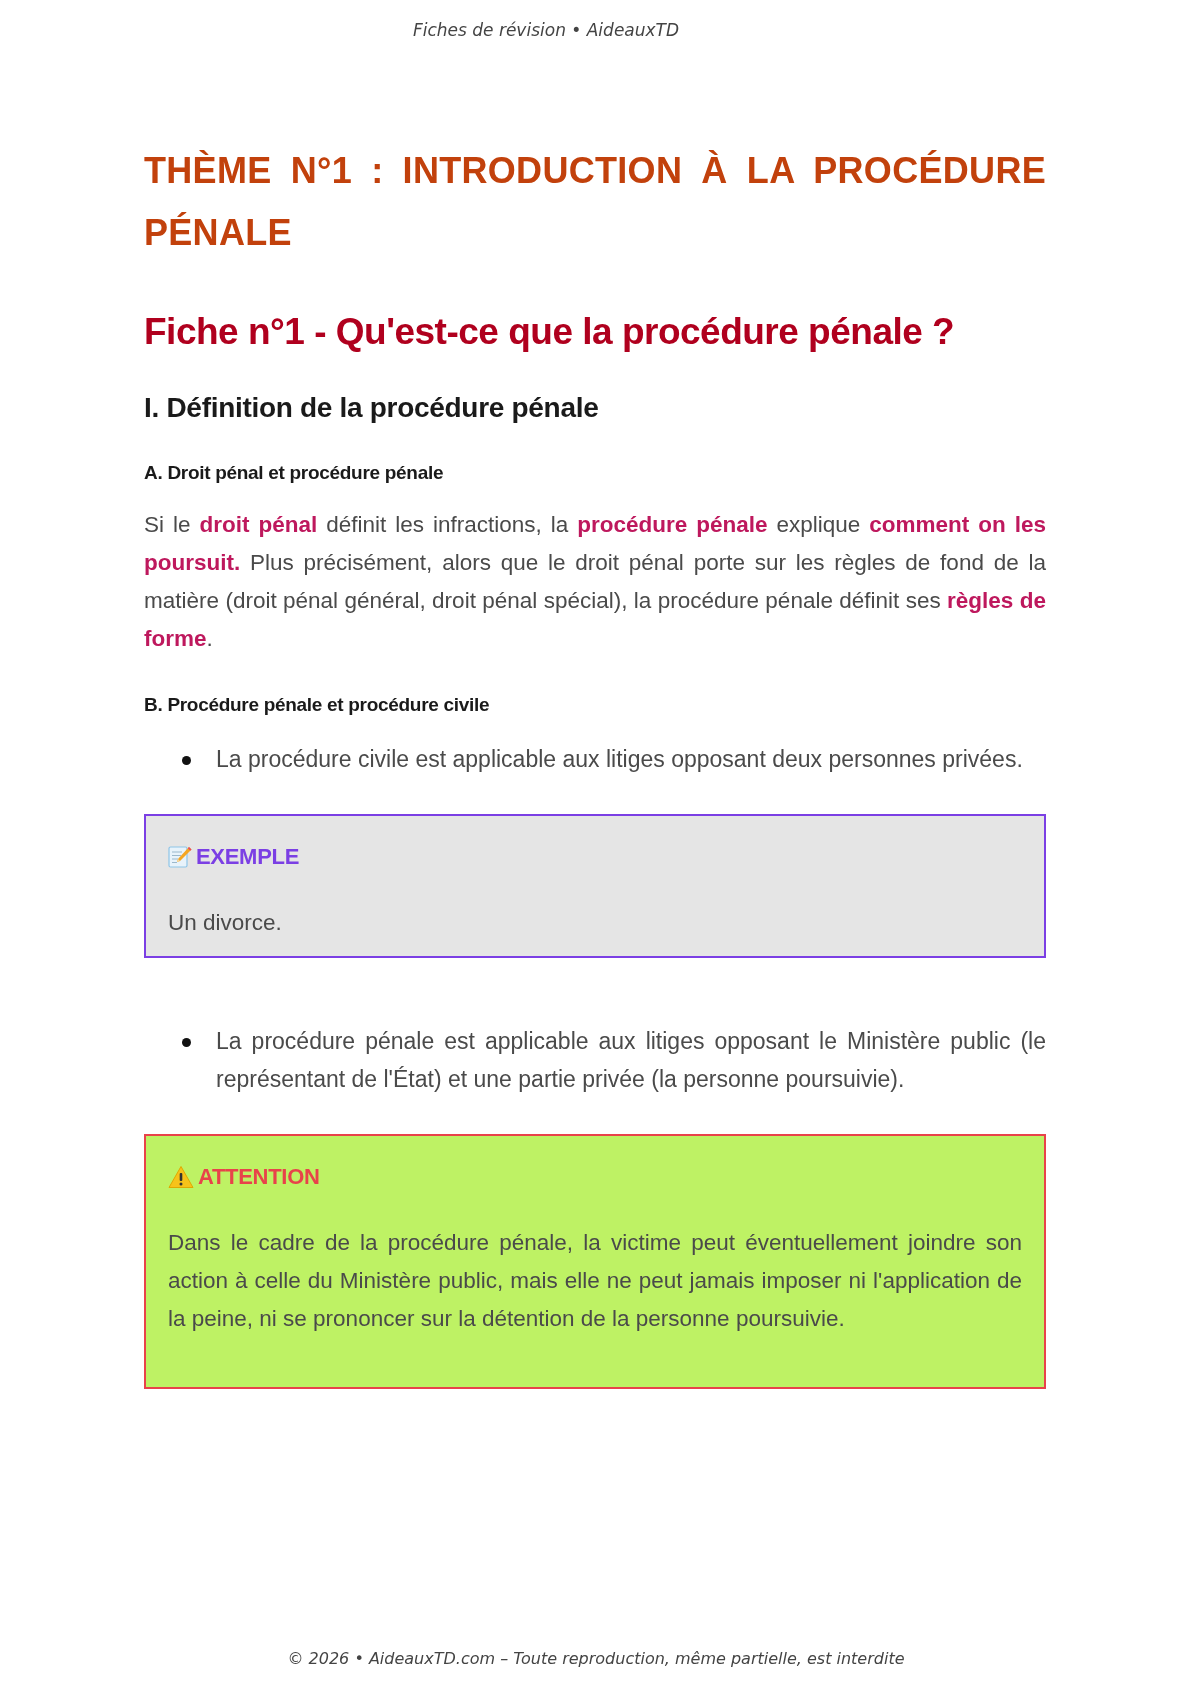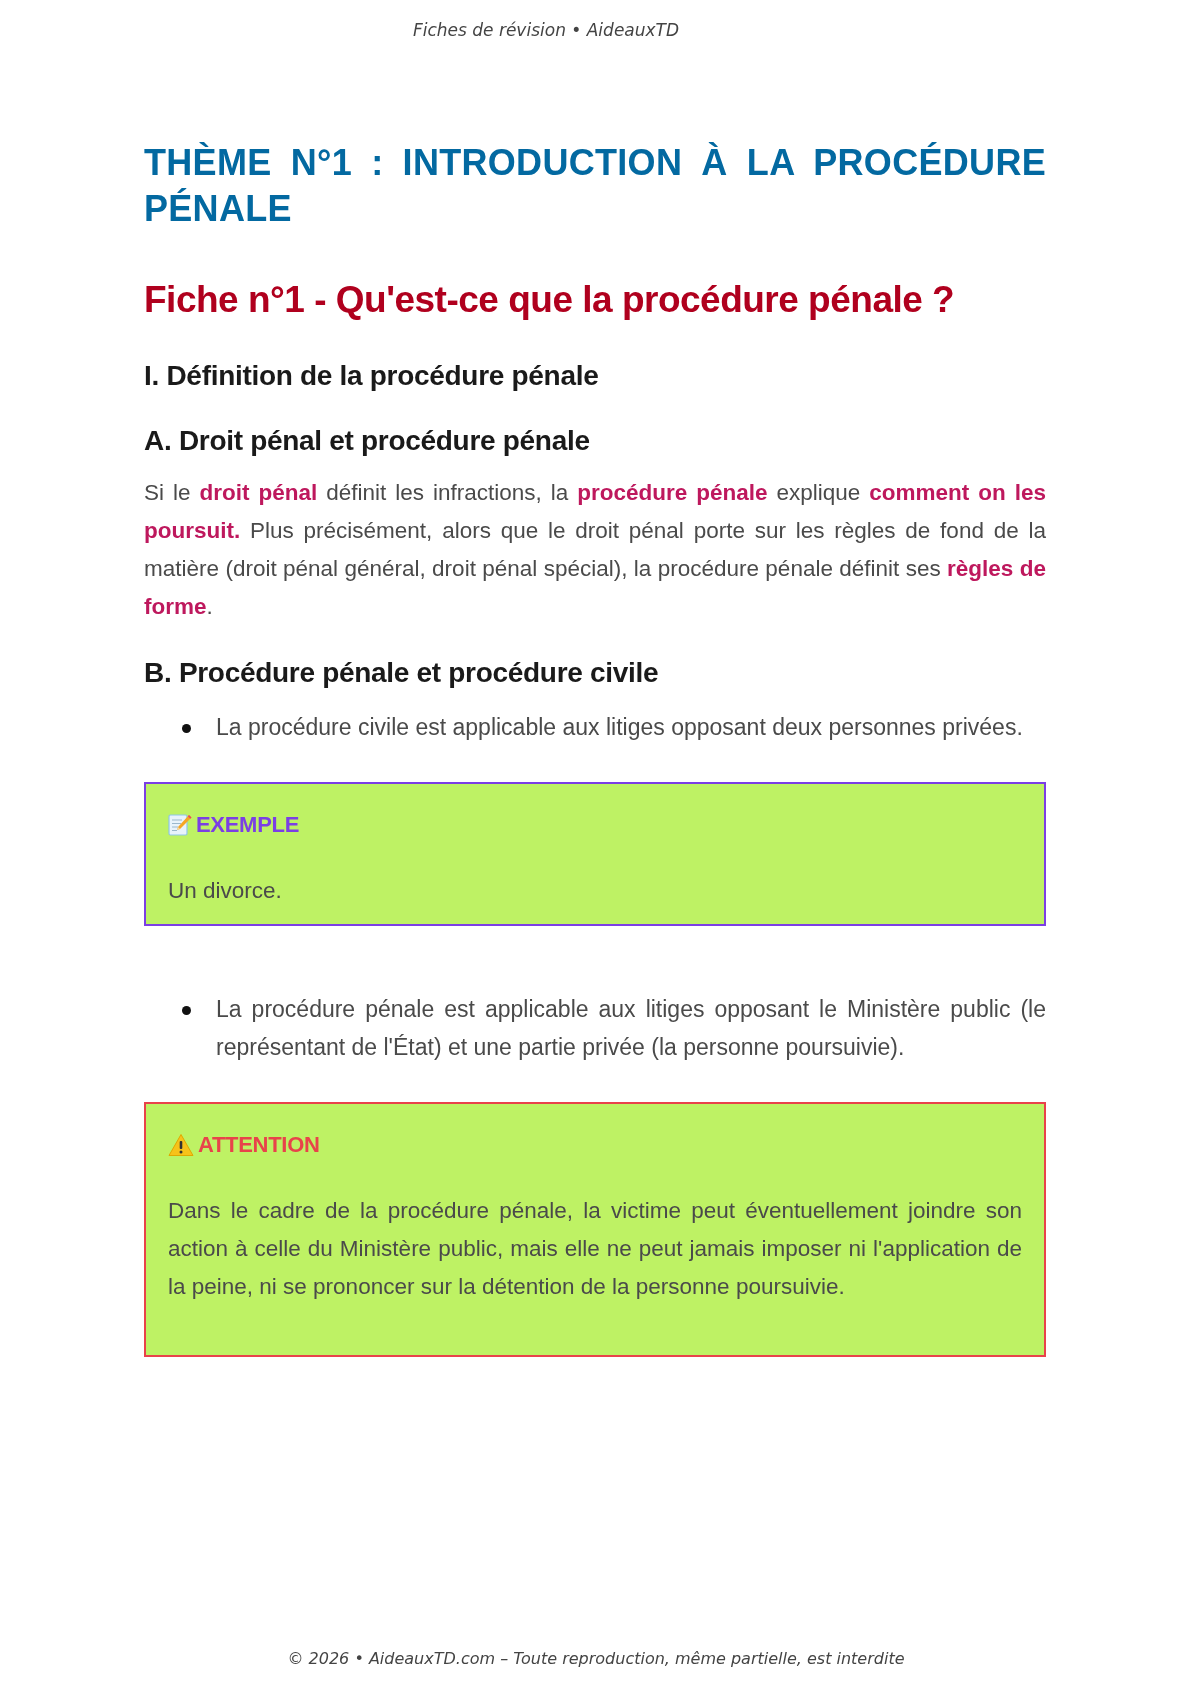--- a/index.html
+++ b/index.html
@@ -1,30 +1,30 @@
 <!DOCTYPE html>
 <html><head>
   <meta charset="utf-8">
   <style>
     html, body { margin: 0; padding: 0; background: #ffffff; }
     body { width: 1192px; height: 1684px; position: relative; overflow: hidden; font-family: "DejaVu Sans", sans-serif; }
     .page-header { position: absolute; top: 20px; left: 0; width: 1092px; text-align: center; font-style: italic; font-size: 17px; color: #444; font-family: "DejaVu Sans", sans-serif; }
     .page-footer { position: absolute; top: 1649px; left: 0; width: 1192px; text-align: center; font-style: italic; font-size: 16px; color: #444; font-family: "DejaVu Sans", sans-serif; }
     .content { position: absolute; left: 144px; top: 140px; width: 902px; font-family: "Liberation Sans", sans-serif; }
-    .theme-title { color: #0369a1; font-weight: bold; font-size: 36px; line-height: 46px; text-align: justify; text-align-last: left; margin: 0; letter-spacing: 0.3px; }
+    .theme-title { color: #c2410c; font-weight: bold; font-size: 36px; line-height: 62px; text-align: justify; text-align-last: left; margin: 0; letter-spacing: 0.3px; }
     .fiche-title { color: #b0001e; font-weight: bold; font-size: 37px; line-height: 48px; margin: 44px 0 0 0; letter-spacing: -0.5px; }
     .h-section { color: #1a1a1a; font-weight: bold; font-size: 28px; line-height: 36px; margin: 34px 0 0 0; letter-spacing: -0.3px; }
-    .h-sub { color: #1a1a1a; font-weight: bold; font-size: 28px; line-height: 30px; margin: 32px 0 0 0; letter-spacing: -0.3px; }
+    .h-sub { color: #1a1a1a; font-weight: bold; font-size: 19px; line-height: 30px; margin: 32px 0 0 0; letter-spacing: -0.3px; }
     .para { color: #4a4a4a; font-size: 22.5px; line-height: 38px; text-align: justify; margin: 18px 0 0 0; }
     .para b { color: #be185d; }
     .bullets { list-style: none; padding: 0; margin: 20px 0 0 0; }
     .bullets li { position: relative; padding-left: 72px; color: #4a4a4a; font-size: 23px; line-height: 38px; text-align: justify; }
     .bullet-dot { position: absolute; left: 38px; top: 16px; width: 9px; height: 9px; border-radius: 50%; background: #111; }
     .callout { box-sizing: border-box; border: 2px solid; padding: 26px 22px 22px 22px; }
-    .callout-example { background: #bef264; border-color: #7b3fe4; margin-top: 36px; height: 144px; }
+    .callout-example { background: #e5e5e5; border-color: #7b3fe4; margin-top: 36px; height: 144px; }
     .callout-attention { background: #bef264; border-color: #e8434a; margin-top: 36px; height: 255px; }
     .callout-title { font-weight: bold; font-size: 22px; line-height: 30px; display: flex; align-items: center; gap: 4px; letter-spacing: -0.3px; }
     .callout-example .callout-title { color: #7b3fe4; }
     .callout-attention .callout-title { color: #e8434a; }
     .callout-body { color: #4a4a4a; font-size: 22.5px; line-height: 38px; text-align: justify; margin-top: 32px; }
     .icon-memo { display: inline-block; width: 24px; height: 24px; position: relative; }
     .icon-warn { display: inline-block; width: 26px; height: 24px; }
     .spacer-lg { height: 54px; }
   </style>
 </head>

